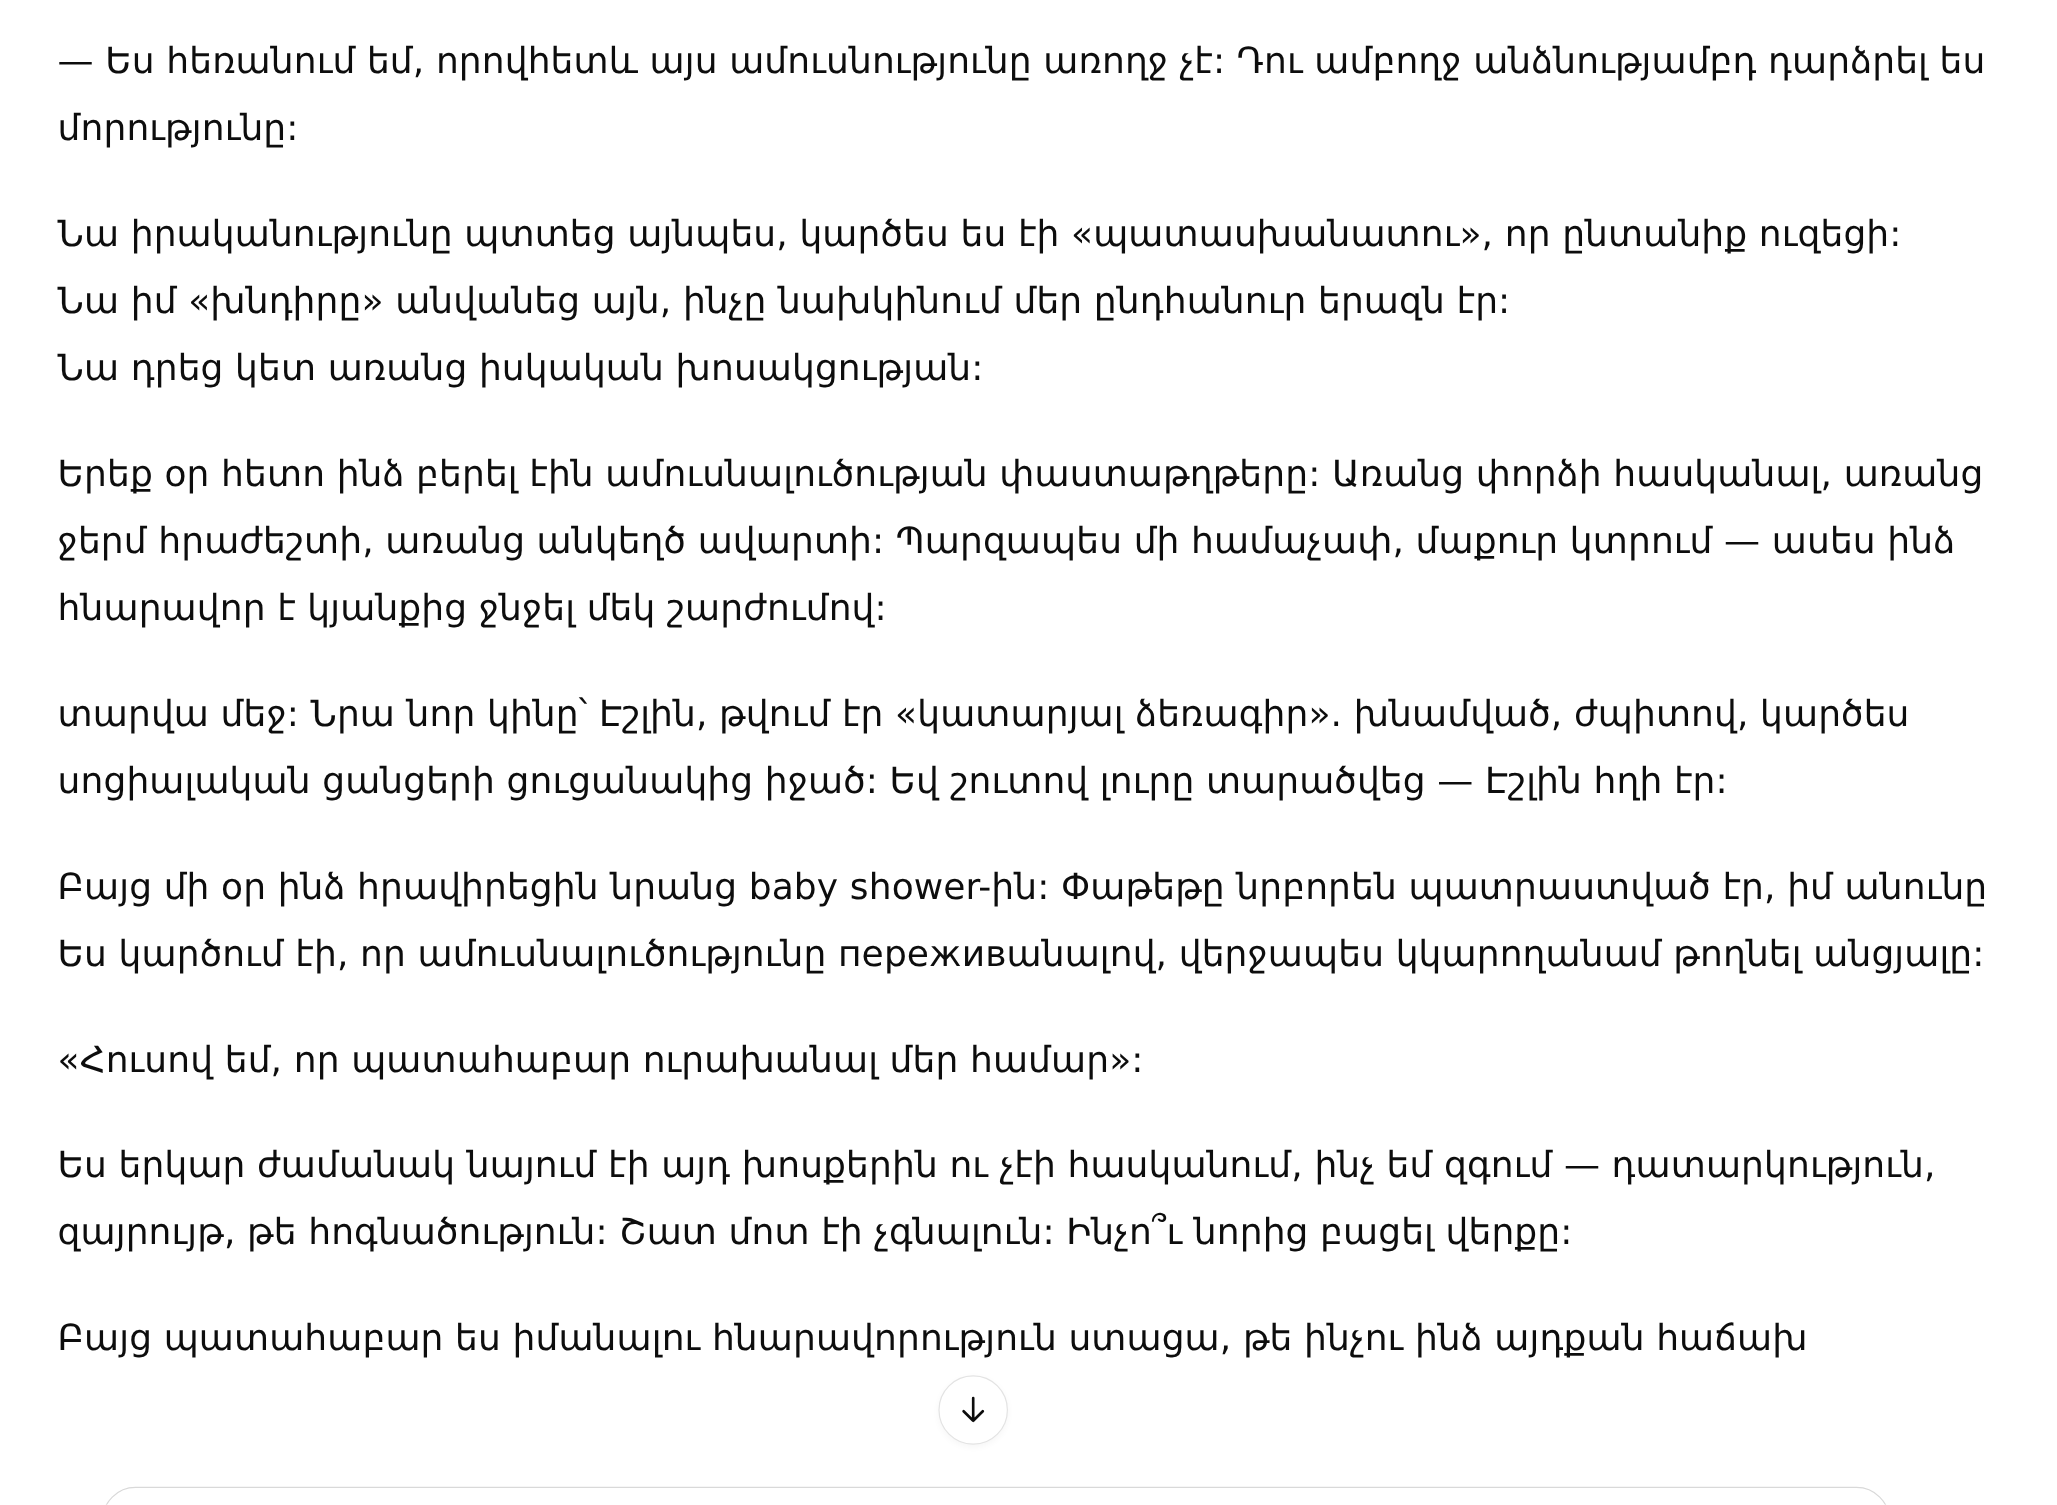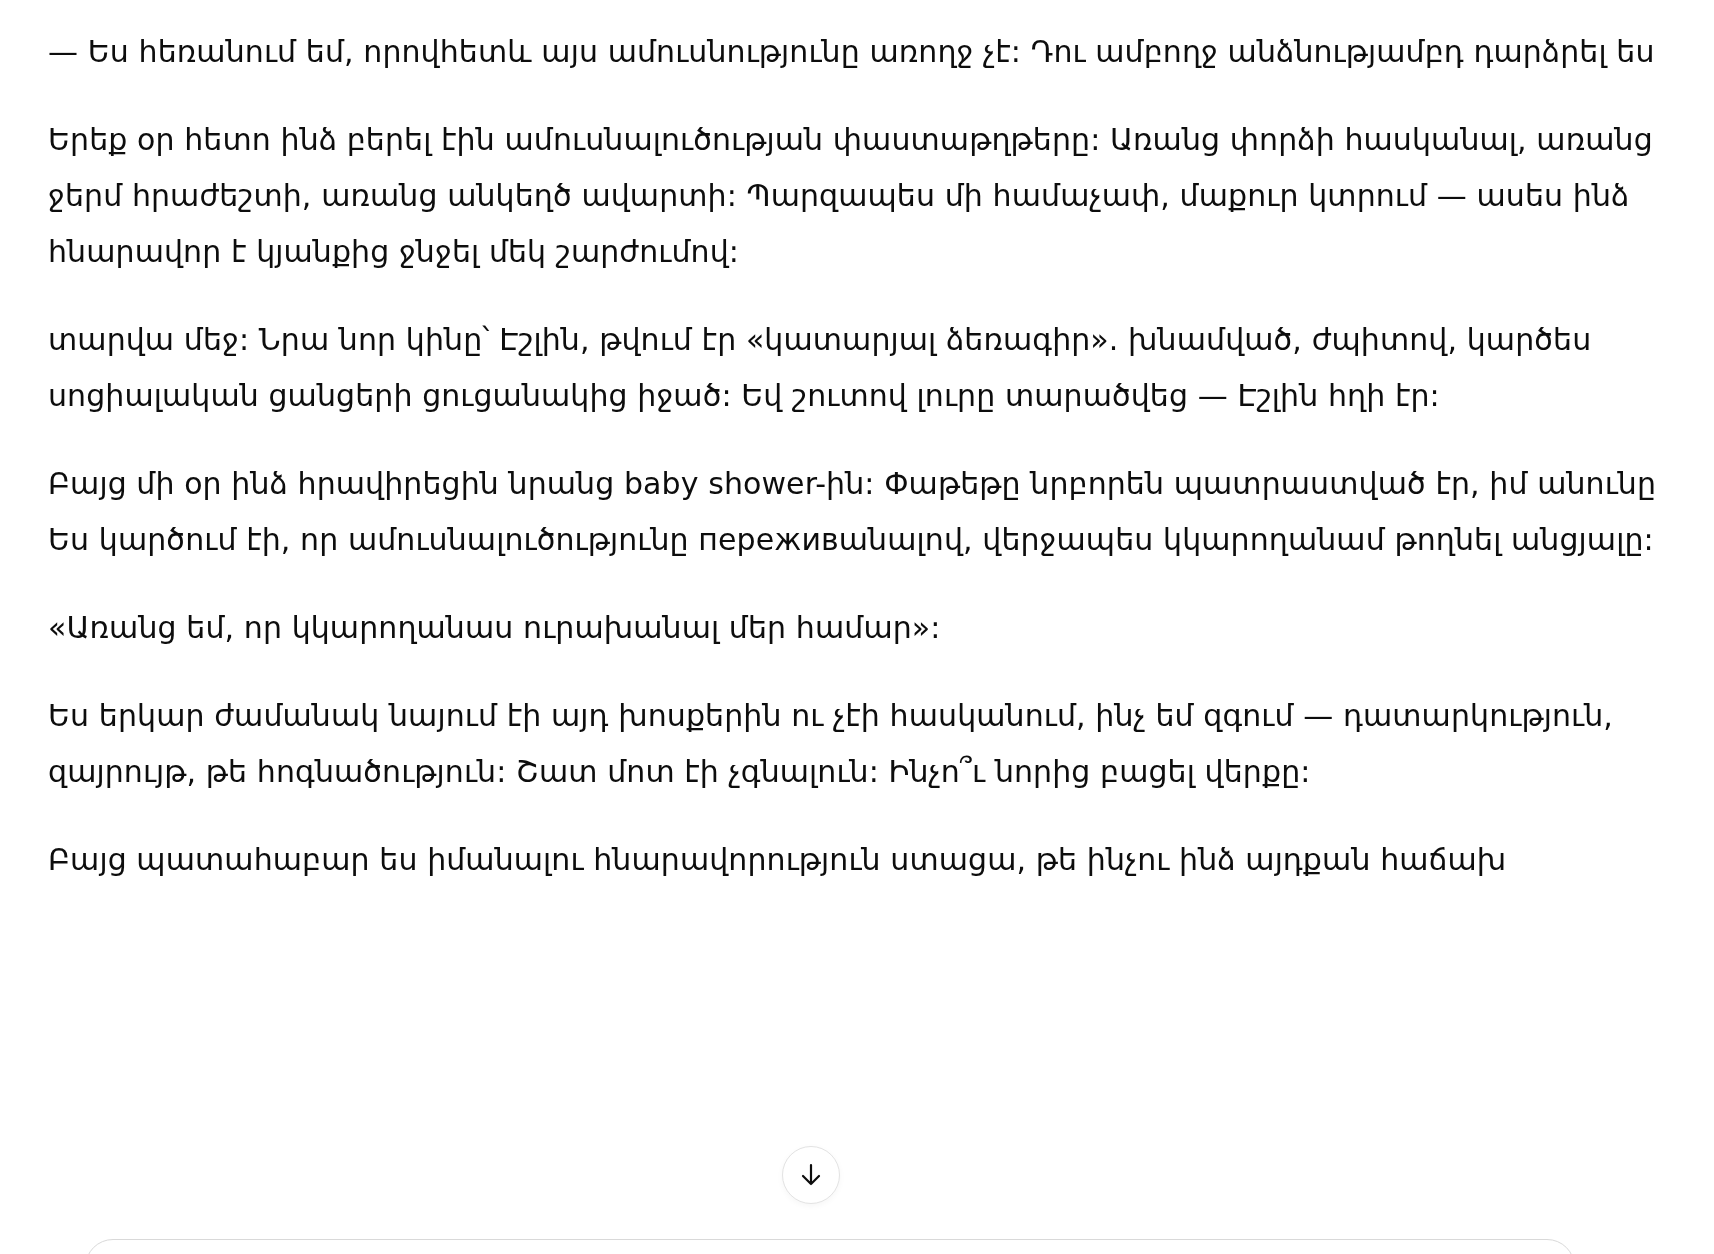--- a/index.html
+++ b/index.html
@@ -58,41 +58,47 @@
     box-sizing: border-box;
   }
 </style>
 </head>
 <body>
 
 <div class="transcript">
 
   <div class="para">
     <div class="line">— Ես հեռանում եմ, որովհետև այս ամուսնությունը առողջ չէ: Դու ամբողջ անձնությամբդ դարձրել ես</div>
+    <div class="line">մորությունը:</div>
   </div>
 
+  <div class="para">
+    <div class="line">Նա իրականությունը պտտեց այնպես, կարծես ես էի «պատասխանատու», որ ընտանիք ուզեցի:</div>
+    <div class="line">Նա իմ «խնդիրը» անվանեց այն, ինչը նախկինում մեր ընդհանուր երազն էր:</div>
+    <div class="line">Նա դրեց կետ առանց իսկական խոսակցության:</div>
+  </div>
 
   <div class="para">
     <div class="line">Երեք օր հետո ինձ բերել էին ամուսնալուծության փաստաթղթերը: Առանց փորձի հասկանալ, առանց</div>
     <div class="line">ջերմ հրաժեշտի, առանց անկեղծ ավարտի: Պարզապես մի համաչափ, մաքուր կտրում — ասես ինձ</div>
     <div class="line">հնարավոր է կյանքից ջնջել մեկ շարժումով:</div>
   </div>
 
   <div class="para">
     <div class="line">տարվա մեջ: Նրա նոր կինը՝ Էշլին, թվում էր «կատարյալ ձեռագիր». խնամված, ժպիտով, կարծես</div>
     <div class="line">սոցիալական ցանցերի ցուցանակից իջած: Եվ շուտով լուրը տարածվեց — Էշլին հղի էր:</div>
   </div>
 
   <div class="para">
     <div class="line">Բայց մի օր ինձ հրավիրեցին նրանց baby shower-ին: Փաթեթը նրբորեն պատրաստված էր, իմ անունը</div>
     <div class="line">Ես կարծում էի, որ ամուսնալուծությունը переживանալով, վերջապես կկարողանամ թողնել անցյալը:</div>
   </div>
 
   <div class="para">
-    <div class="line">«Առանց եմ, որ կկարողանաս ուրախանալ մեր համար»:</div>
+    <div class="line">«Հուսով եմ, որ պատահաբար ուրախանալ մեր համար»:</div>
   </div>
 
   <div class="para">
     <div class="line">Ես երկար ժամանակ նայում էի այդ խոսքերին ու չէի հասկանում, ինչ եմ զգում — դատարկություն,</div>
     <div class="line">զայրույթ, թե հոգնածություն: Շատ մոտ էի չգնալուն: Ինչո՞ւ նորից բացել վերքը:</div>
   </div>
 
   <div class="para">
     <div class="line">Բայց պատահաբար ես իմանալու հնարավորություն ստացա, թե ինչու ինձ այդքան հաճախ</div>
   </div>

